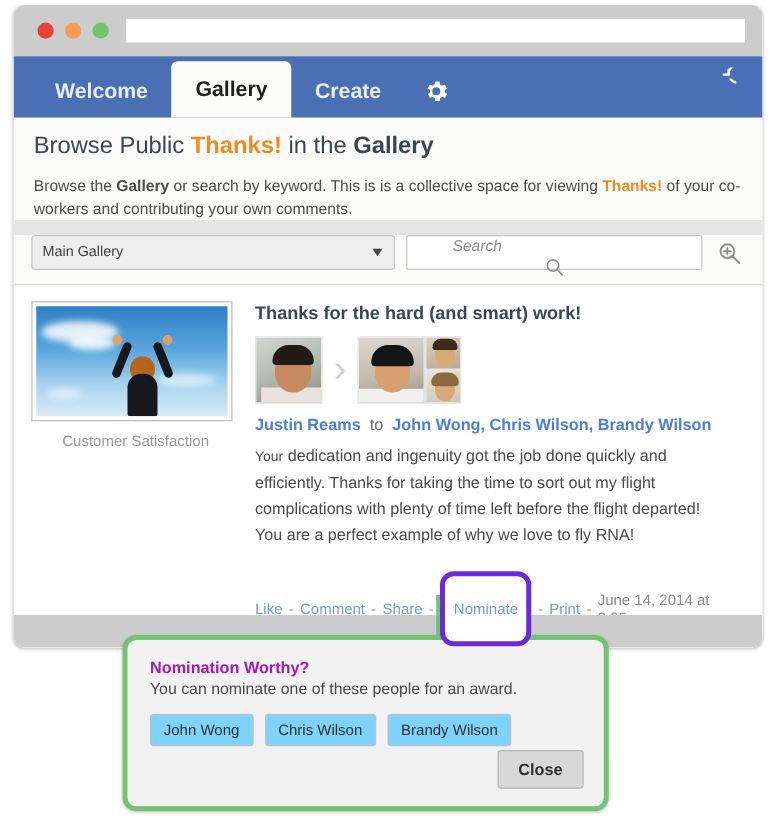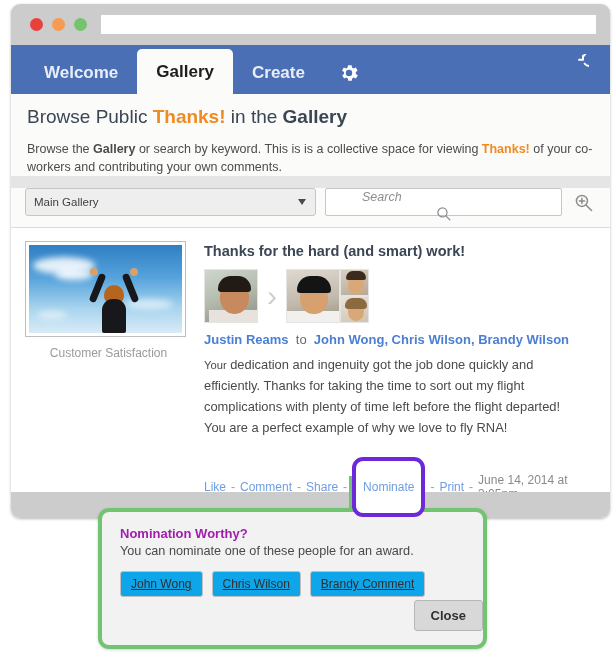--- a/index.html
+++ b/index.html
@@ -370,33 +370,32 @@
     color: #a21caf;
     margin: 0 0 3px 0;
   }
   .popup-desc {
     font-size: 12.7px;
     color: #4a4a4a;
     margin: 0 0 13px 0;
   }
   .chip-row { display: flex; gap: 9px; }
   .chip {
-    background: #0ea5e9;
+    background: #7dd3fc;
     border: 1px solid #c0c0c0;
     border-radius: 3px;
     font-size: 12px;
     color: #2f2f2f;
     padding: 5px 10px;
     cursor: pointer;
     font-family: "Liberation Sans", sans-serif;
-    text-decoration: underline;
   }
   .close-btn {
     position: absolute;
-    right: 0;
+    right: 16px;
     bottom: 14px;
     background: #d8d8d8;
     border: 1px solid #b6b6b6;
     border-radius: 3px;
     font-size: 13px;
     font-weight: bold;
     color: #2f2f2f;
     padding: 7px 16px;
     cursor: pointer;
     font-family: "Liberation Sans", sans-serif;
@@ -545,17 +544,17 @@
 
 <div class="connector"></div>
 
 <div class="popup">
   <div class="popup-inner">
     <div class="popup-title">Nomination Worthy?</div>
     <div class="popup-desc">You can nominate one of these people for an award.</div>
     <div class="chip-row">
       <button class="chip">John Wong</button>
       <button class="chip">Chris Wilson</button>
-      <button class="chip">Brandy Comment</button>
+      <button class="chip">Brandy Wilson</button>
     </div>
   </div>
   <button class="close-btn">Close</button>
 </div>
 
 </body></html>

